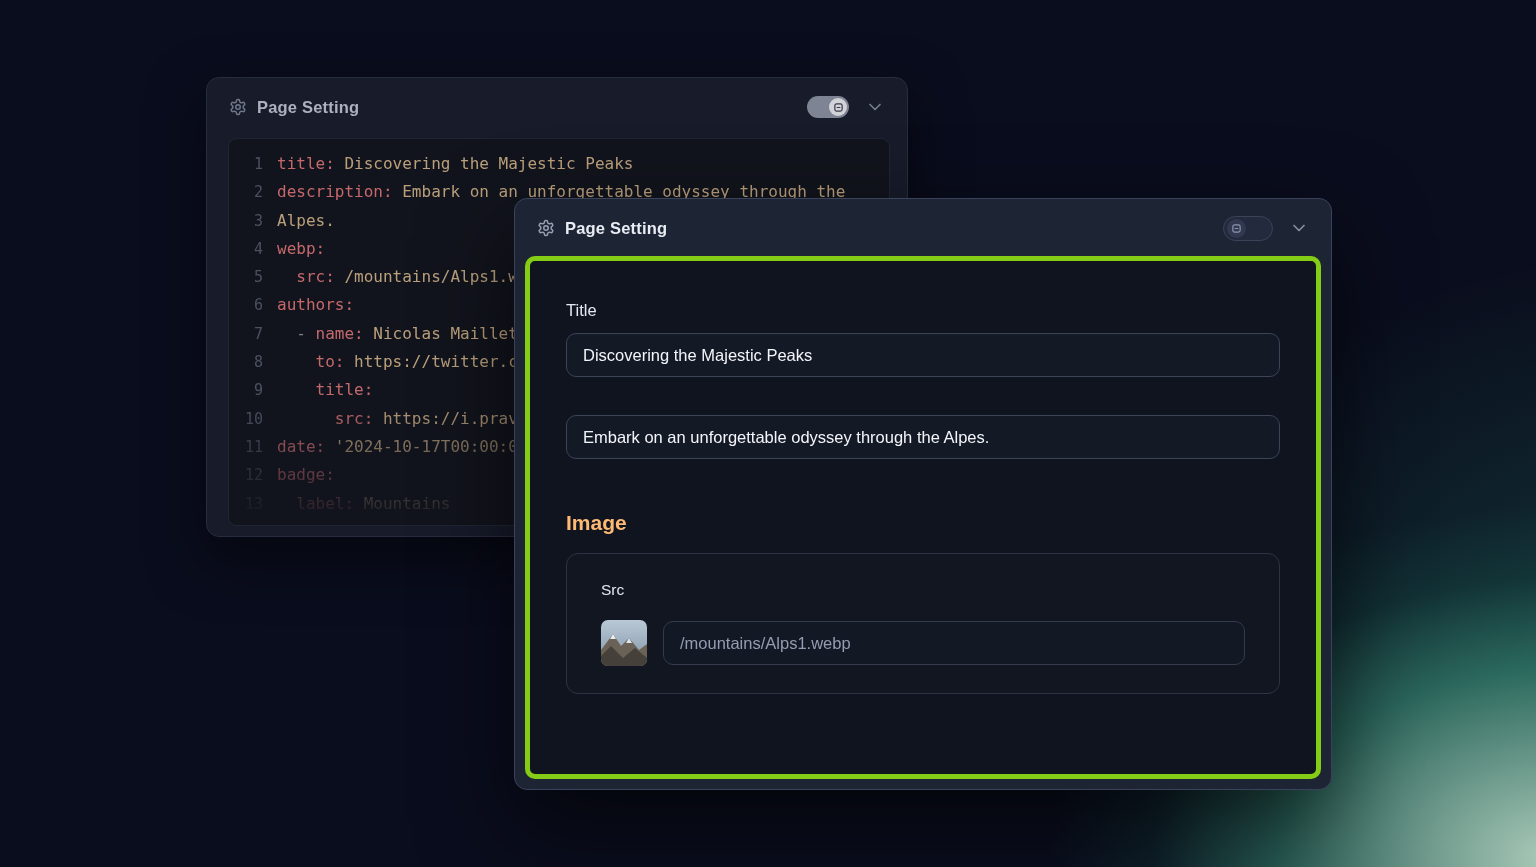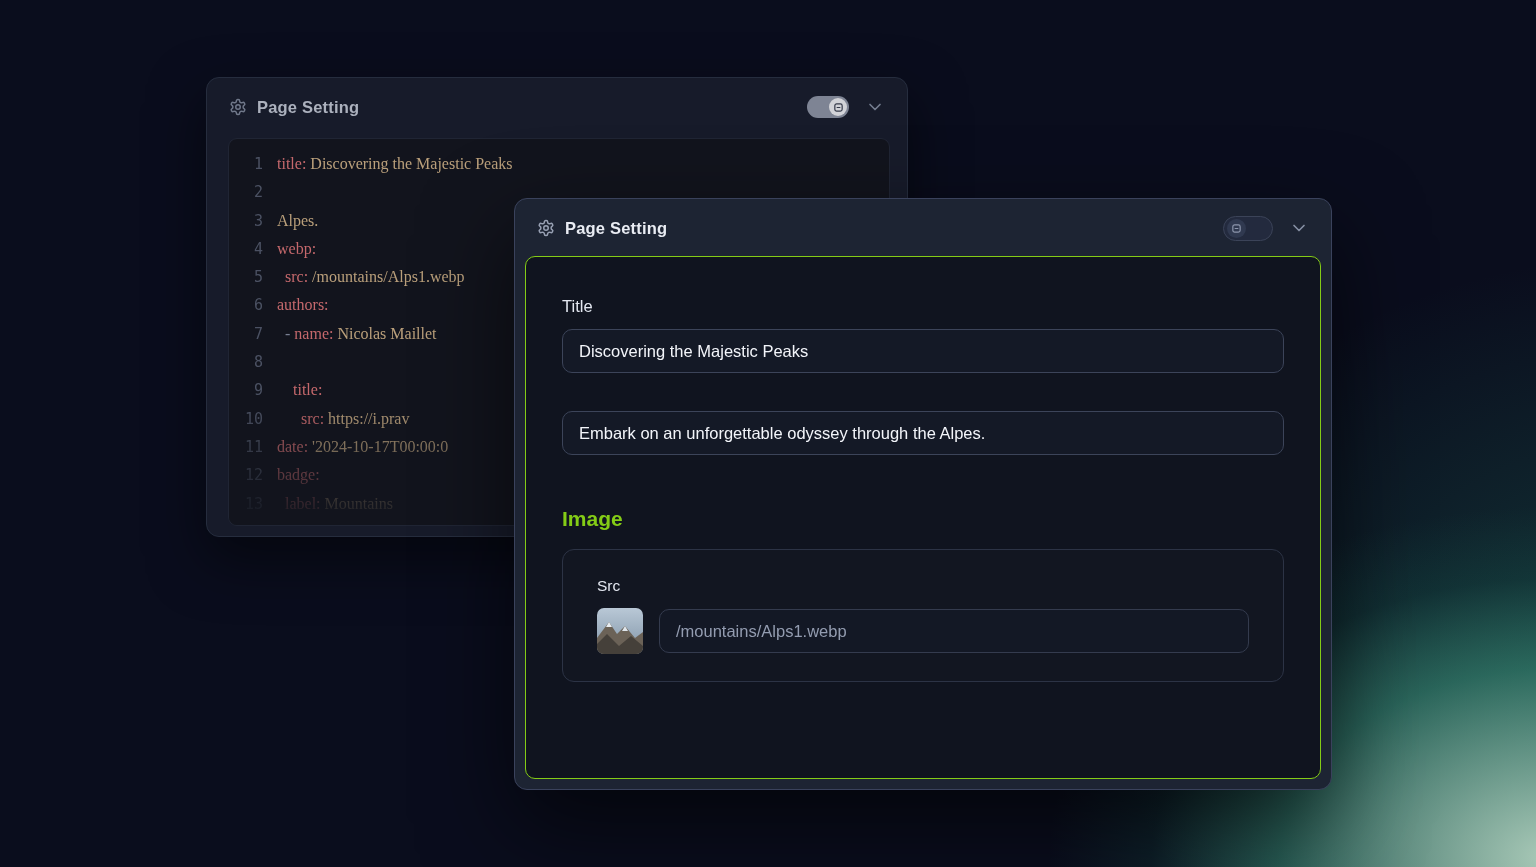--- a/index.html
+++ b/index.html
@@ -55,57 +55,57 @@
   
   .code-block {
     position:absolute; left:21px; right:17px; top:60px; bottom:10px;
     background:#14171f; border:1px solid #252b3a; border-radius:9px;
     overflow:hidden; padding-top:11px;
     font-family:"DejaVu Sans Mono", monospace;
     font-size:16px;
   }
   .code-line { display:flex; height:28.3px; line-height:28.3px; }
   .ln { width:34px; text-align:right; margin-right:14px; color:var(--tok-ln); font-size:15px; flex:none; }
-  .lc { white-space:pre;font-family:Liberation Serif, serif; }
+  .lc { white-space:pre; }
   .tok-key  { color:var(--tok-key); }
   .tok-val  { color:var(--tok-val); }
   .tok-punc { color:var(--tok-punc); }
   .code-fade {
     position:absolute; left:0; right:0; bottom:0; height:125px;
     background:linear-gradient(to bottom, rgba(20,23,31,0) 0%, rgba(20,23,31,0.88) 90%);
     pointer-events:none;
   }
 
   
   .panel.front {
     left:514px; top:198px; width:818px; height:592px;
     background:#1d2433;
     border:1px solid #3a425c;
     box-shadow:0 35px 90px rgba(0,0,0,0.6);
     z-index:2;
   }
   .form-body {
     position:absolute; left:10px; right:10px; top:57px; bottom:10px;
-    background:#10141f; border:1px solid #84cc16; border-radius:10px;
+    background:#10141f; border:5px solid #84cc16; border-radius:10px;
     padding:40px 36px; overflow:hidden;
   }
   .field-label { display:block; font-size:16.5px; color:#e4e8f1; margin-bottom:13px; }
   .text-input {
     width:100%; height:44px; border-radius:10px;
     background:#141926; border:1px solid #3c4459;
     color:#f3f5fa; font-size:16.5px; padding:0 16px;
     font-family:"Liberation Sans", sans-serif; outline:none;
   }
   .field-group { margin-bottom:38px; }
-  .section-title { font-size:21px; font-weight:700; color:#84cc16; margin:52px 0 18px; }
+  .section-title { font-size:21px; font-weight:700; color:#fdba74; margin:52px 0 18px; }
   .image-card {
     border:1px solid #2c3345; border-radius:12px;
     padding:27px 34px 27px; background:rgba(255,255,255,0.012);
   }
-  .image-card .field-label { font-size:15.5px; margin-bottom:13px; }
+  .image-card .field-label { font-size:15.5px; margin-bottom:21px; }
   .src-row { display:flex; align-items:center; gap:16px; }
   .thumb {
     width:46px; height:46px; border-radius:7px; overflow:hidden; flex:none;
     display:block;
   }
   .thumb svg { width:100%; height:100%; display:block; }
   .src-row .text-input { color:#939cb0; border-color:#343b4e; background:#131825; }
 </style>
 </head>
 <body>
@@ -136,20 +136,21 @@
     </div>
   </header>
   <div class="code-block">
     <div class="code-lines">
         <div class="code-line">
           <span class="ln">1</span>
           <span class="lc"><span class="tok-key">title:</span><span class="tok-val"> Discovering the Majestic Peaks</span></span>
         </div>
         <div class="code-line">
           <span class="ln">2</span>
+          <span class="lc"><span class="tok-key">description:</span><span class="tok-val"> Embark on an unforgettable odyssey through the</span></span>
         </div>
         <div class="code-line">
           <span class="ln">3</span>
           <span class="lc"><span class="tok-val">Alpes.</span></span>
         </div>
         <div class="code-line">
           <span class="ln">4</span>
           <span class="lc"><span class="tok-key">webp:</span></span>
         </div>
         <div class="code-line">
@@ -159,20 +160,21 @@
         <div class="code-line">
           <span class="ln">6</span>
           <span class="lc"><span class="tok-key">authors:</span></span>
         </div>
         <div class="code-line">
           <span class="ln">7</span>
           <span class="lc"><span class="tok-punc">  - </span><span class="tok-key">name:</span><span class="tok-val"> Nicolas Maillet</span></span>
         </div>
         <div class="code-line">
           <span class="ln">8</span>
+          <span class="lc"><span class="tok-key">    to:</span><span class="tok-val"> https://twitter.c</span></span>
         </div>
         <div class="code-line">
           <span class="ln">9</span>
           <span class="lc"><span class="tok-key">    title:</span></span>
         </div>
         <div class="code-line">
           <span class="ln">10</span>
           <span class="lc"><span class="tok-key">      src:</span><span class="tok-val"> https://i.prav</span></span>
         </div>
         <div class="code-line">

